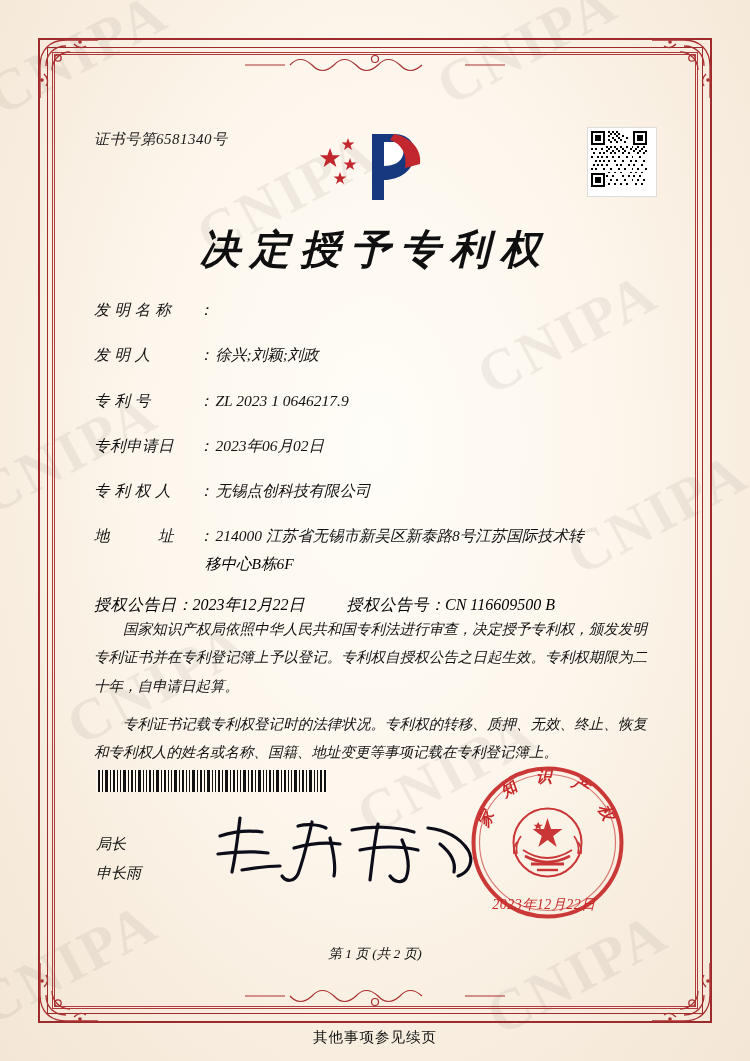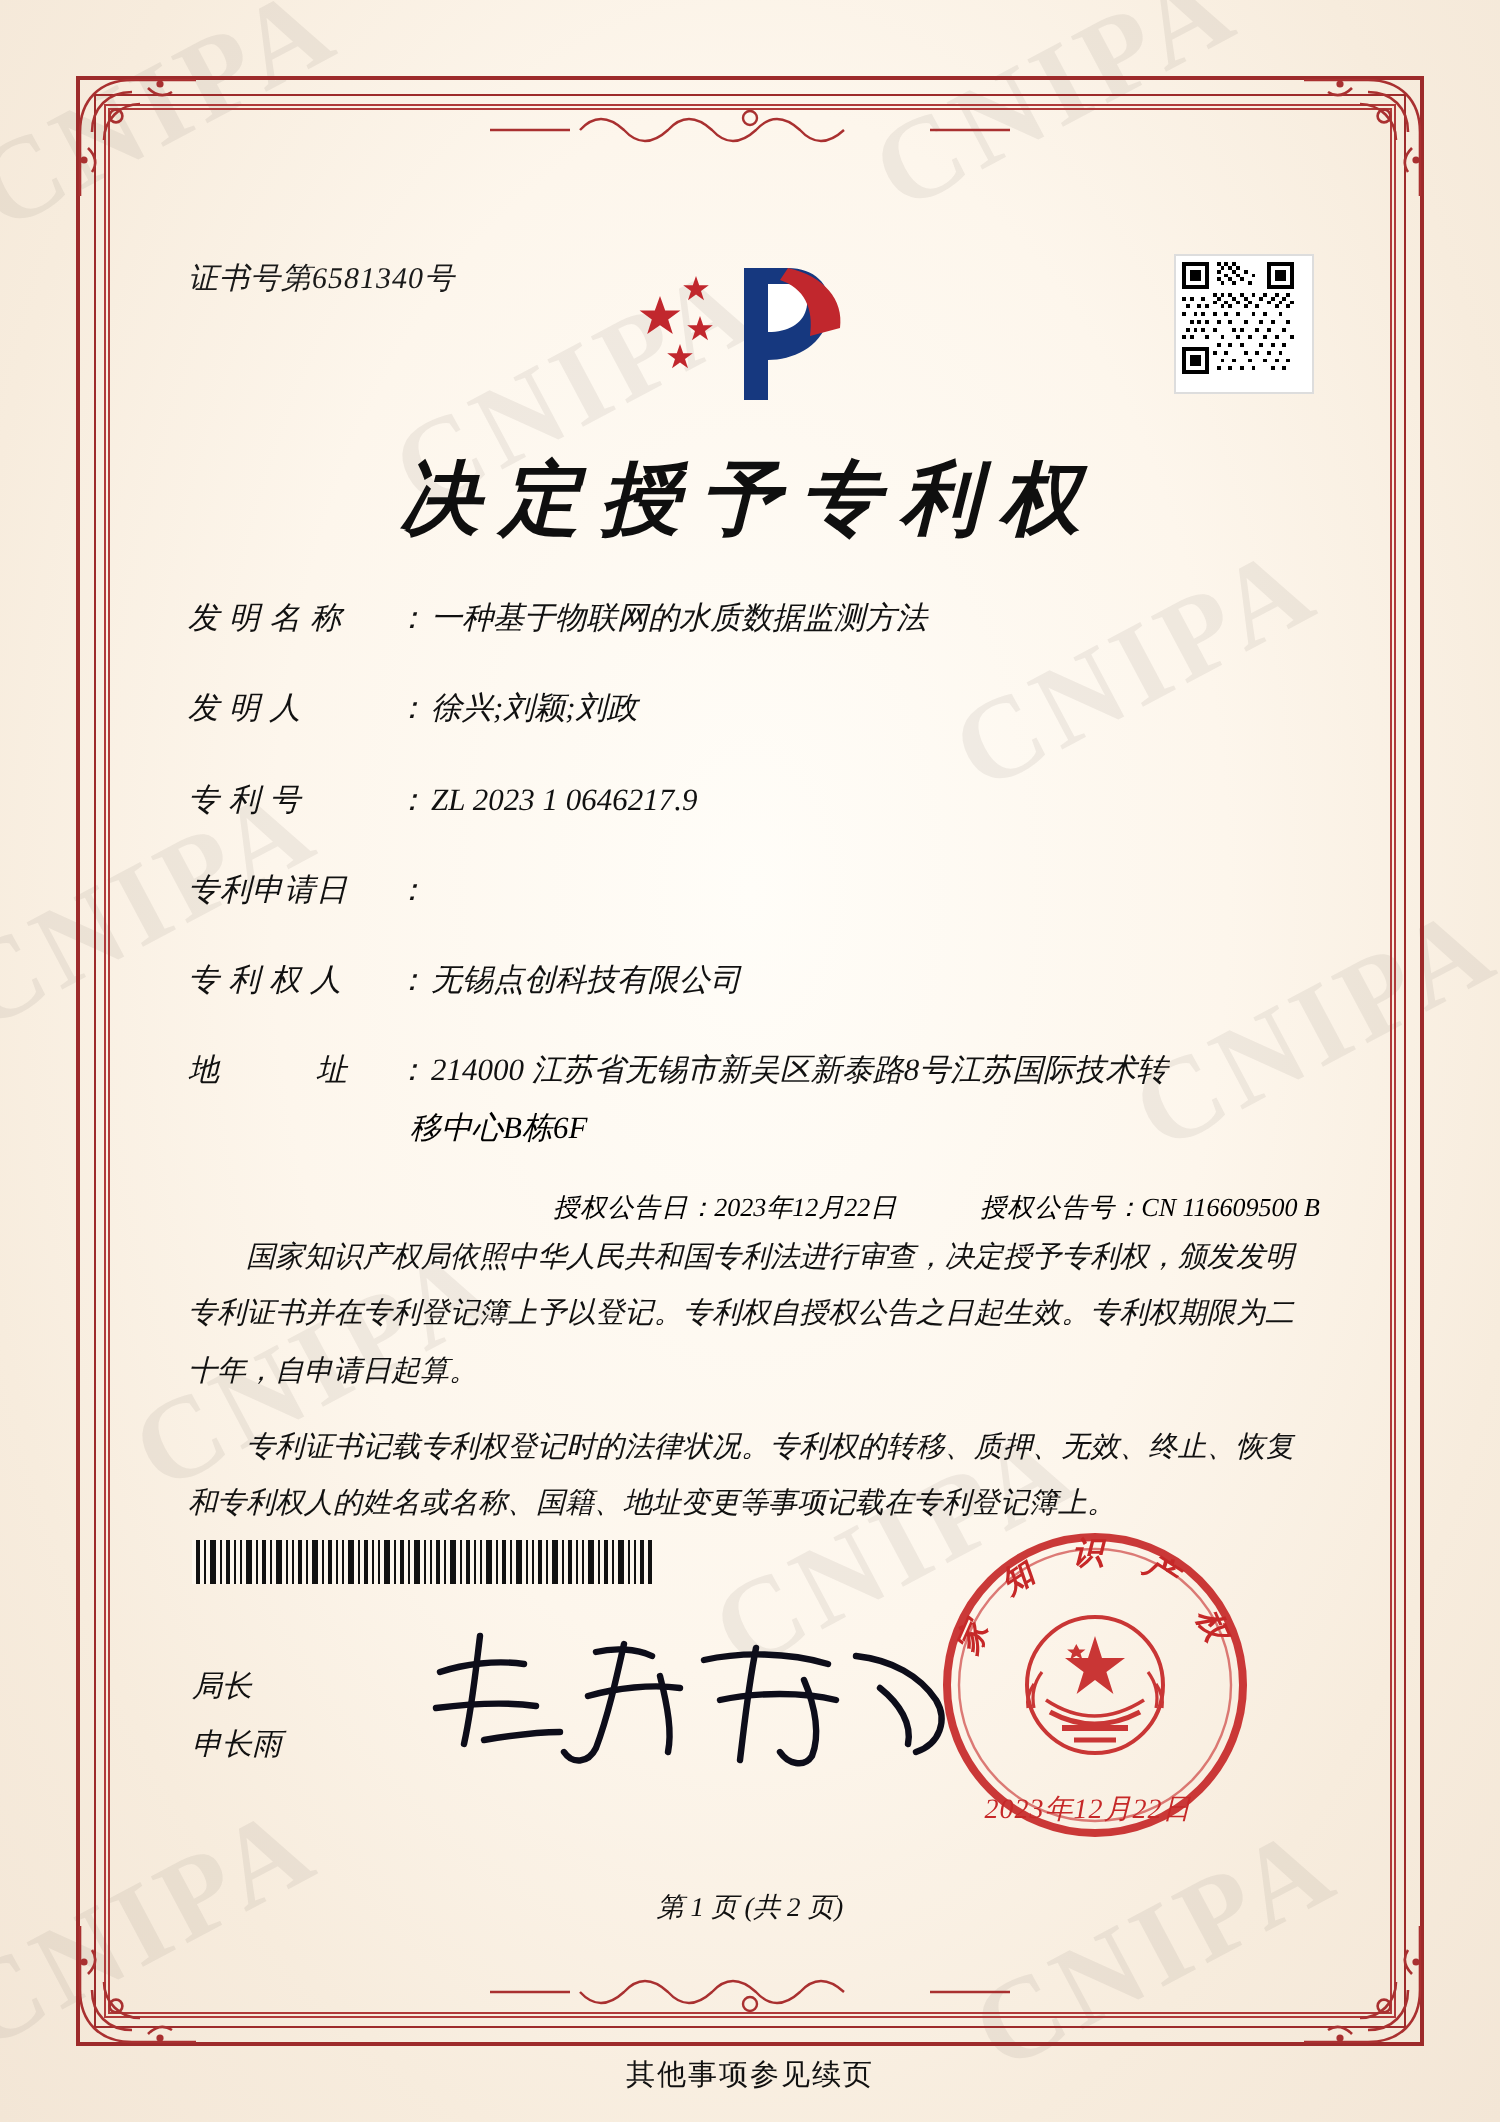--- a/index.html
+++ b/index.html
@@ -151,23 +151,22 @@
   }
   .f-value2 {
     margin-left: 111px;
     font-size: 15.5px;
     margin-top: -16px;
     margin-bottom: 20px;
   }
   .row-inline {
     display: flex;
     align-items: baseline;
-    font-size: 13px;
+    font-size: 16px;
     margin-bottom: 22px;
-    justify-content: flex-end;
   }
   .row-inline .seg2 {
     margin-left: 42px;
     display: flex;
     align-items: baseline;
   }
   .row-inline .lbl2 {
     letter-spacing: 0.5px;
   }
 
@@ -510,38 +509,38 @@
       </svg>
     </div>
 
     <div class="doc-title">决定授予专利权</div>
 
     <div class="fields">
 
       <div class="field-row">
         <span class="f-label">发 明 名 称</span>
         <span class="f-colon">：</span>
-        <span class="f-value">一种基于物联网的水质数据监测方法</span>
       </div>
 
       <div class="field-row">
         <span class="f-label">发 明 人</span>
         <span class="f-colon">：</span>
         <span class="f-value">徐兴;刘颖;刘政</span>
       </div>
 
       <div class="field-row">
         <span class="f-label">专 利 号</span>
         <span class="f-colon">：</span>
         <span class="f-value">ZL 2023 1 0646217.9</span>
       </div>
 
       <div class="field-row">
         <span class="f-label">专利申请日</span>
         <span class="f-colon">：</span>
+        <span class="f-value">2023年06月02日</span>
       </div>
 
       <div class="field-row">
         <span class="f-label">专 利 权 人</span>
         <span class="f-colon">：</span>
         <span class="f-value">无锡点创科技有限公司</span>
       </div>
 
       <div class="field-row">
         <span class="f-label">地　　　址</span>

